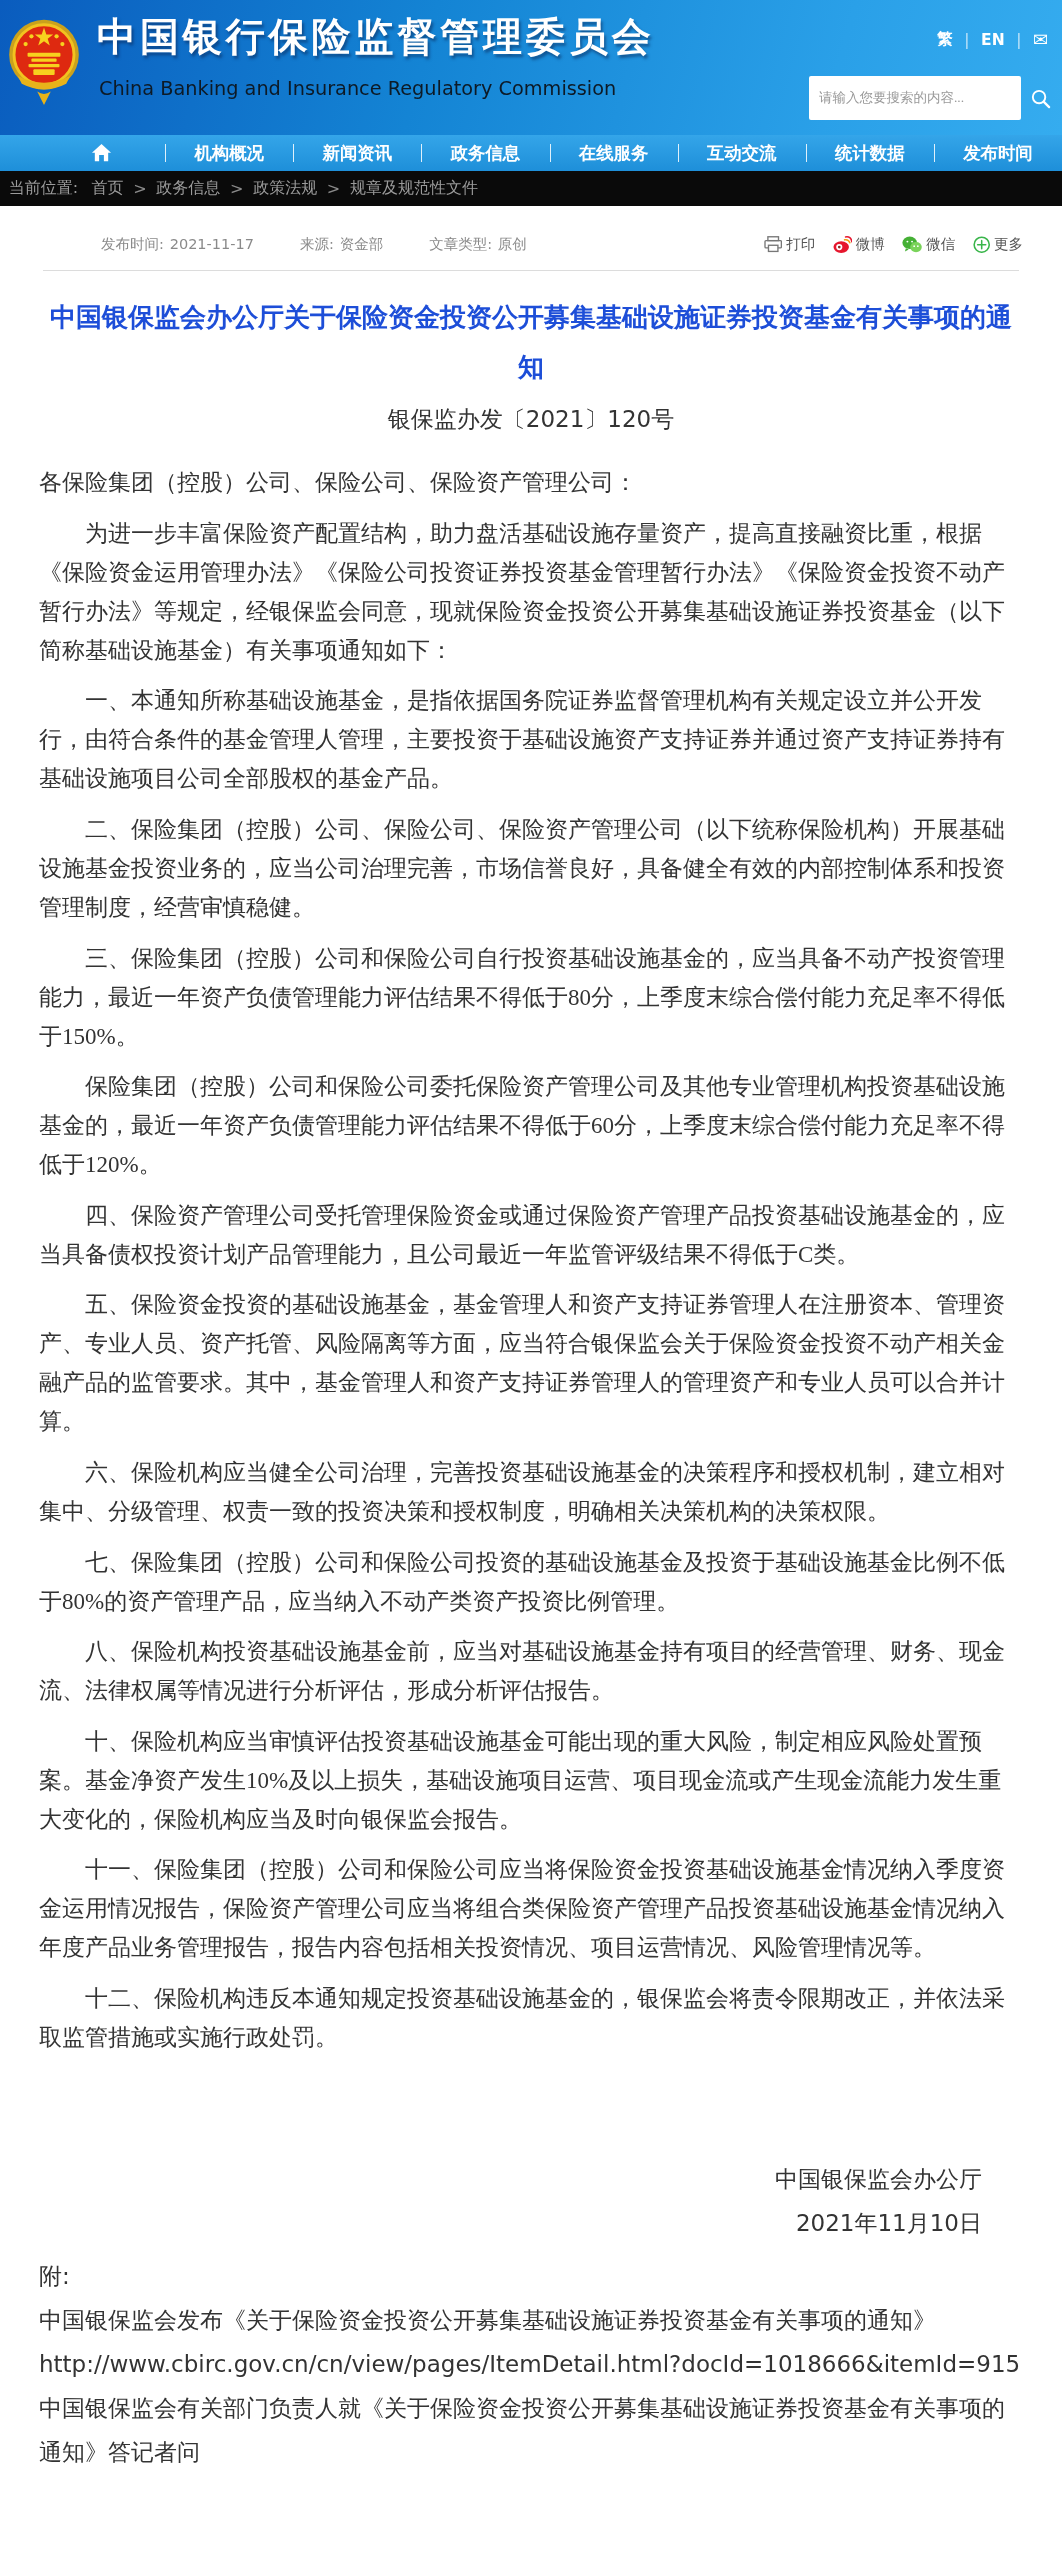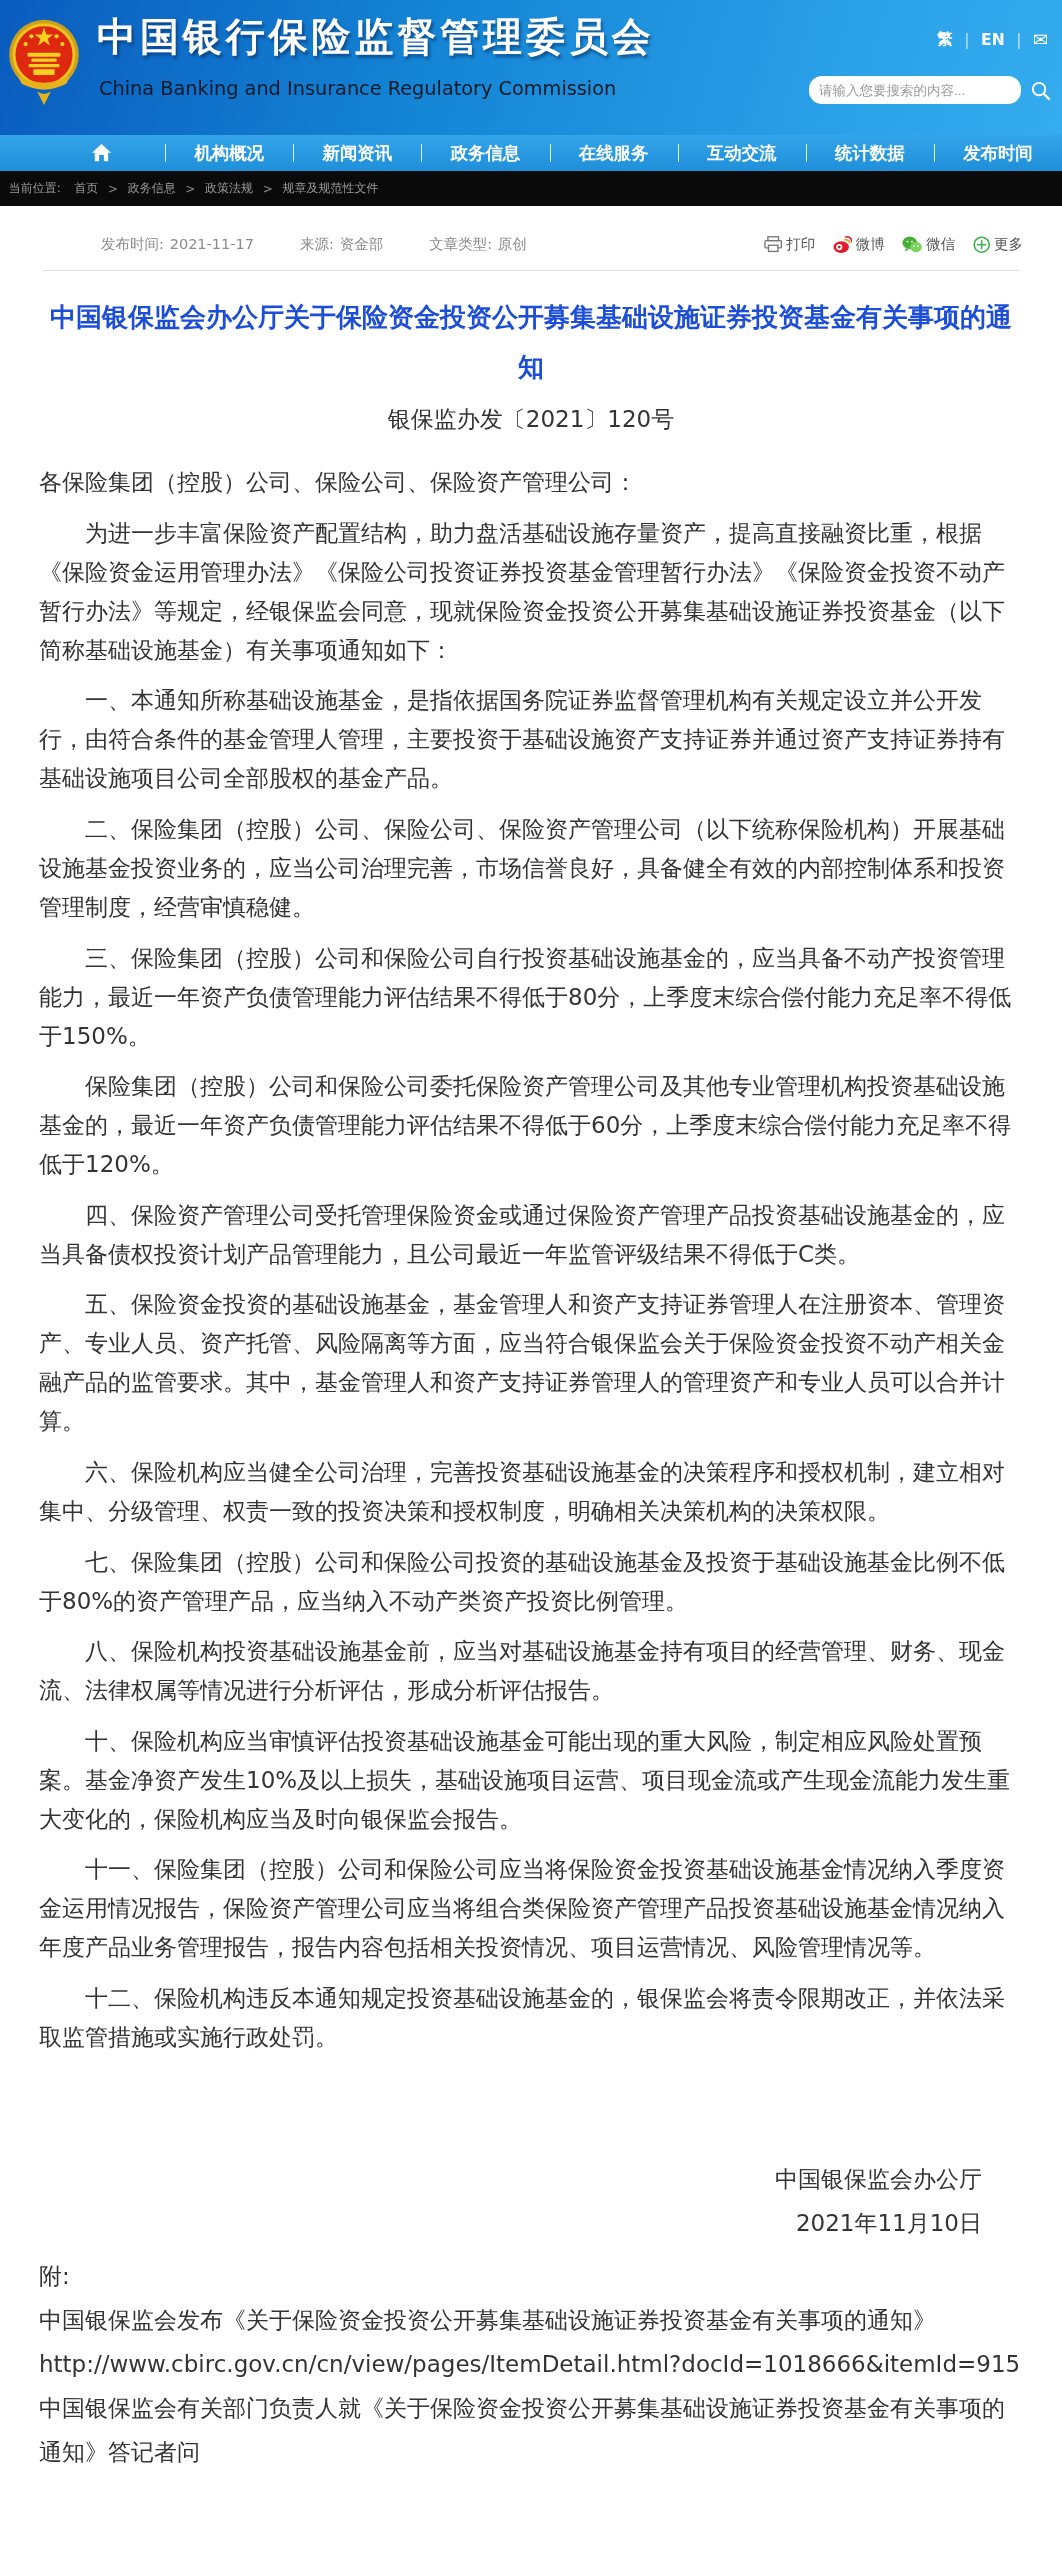--- a/index.html
+++ b/index.html
@@ -34,23 +34,23 @@
     display:flex;align-items:center;gap:11.6px;
     color:#ffffff;font-size:15.5px;font-weight:bold;
   }
   .top-links .tsep{font-weight:normal;opacity:.7;}
   .mail-ico{font-size:18.4px;font-weight:normal;cursor:pointer;}
   .search-box{
     position:absolute;right:9.7px;top:76px;
     display:flex;align-items:center;gap:8.7px;
   }
   .search-box input{
-    width:192px;height:28px;border:none;border-radius:13px;
+    width:192px;height:44px;border:none;border-radius:2px;
     padding:0 9.7px;font-size:13.5px;color:#333;outline:none;
-    font-family:Liberation Sans, sans-serif;
+    font-family:Liberation Serif, serif;
   }
   .search-box input::placeholder{color:#999;}
   .mag{width:23px;height:23px;display:block;cursor:pointer;}
   
   .main-nav{
     height:36px;display:flex;
     background:linear-gradient(#34a5e9,#1e8fd9);
     padding-left:37px;
   }
   .nav-cell{
@@ -59,21 +59,21 @@
     white-space:nowrap;
   }
   .nav-cell:not(:first-child)::before{
     content:"";position:absolute;left:0;top:8.7px;bottom:8.7px;width:1px;
     background:rgba(255,255,255,.85);
   }
   .home-ico{width:21px;height:19.3px;display:block;}
   
   .breadcrumb{
     height:35px;background:#0a0a0a;color:#9b9b9b;
-    font-size:12px;display:flex;align-items:center;padding-left:8.7px;
+    font-size:16px;display:flex;align-items:center;padding-left:8.7px;
     white-space:nowrap;
   }
   .breadcrumb .prefix{margin-right:13.5px;}
   .crumbs{display:flex;align-items:center;}
   .crumb{display:flex;align-items:center;cursor:pointer;}
   .crumb .bsep{margin:0 9.7px;color:#8a8a8a;}
   .crumb:first-of-type .bsep{display:none;}
   
   .doc-wrap{background:#fff;padding:29px 39px 21px;}
   .meta-row{
@@ -87,21 +87,21 @@
   .act svg{display:block;}
   .divider{border:none;border-top:1px solid #dcdcdc;margin:16.4px 3.9px 0;}
   .doc-title{
     margin:20.3px 0 0;text-align:center;
     font-size:26px;line-height:50px;font-weight:bold;color:#1d4ed8;
   }
   .doc-no{
     text-align:center;font-size:23px;color:#333;margin-top:12.6px;
   }
   .doc-body{margin-top:28px;font-size:23px;color:#333;line-height:39px;}
-  .doc-body p{margin:0 0 11.6px;}
+  .doc-body p{margin:0 0 11.6px;font-family:Liberation Serif, serif;}
   .para{text-indent:2em;}
   .sign-block{
     margin-top:100px;text-align:right;padding-right:41px;line-height:44px;
   }
   .attach-label{margin-top:8.7px;line-height:44px;}
   .attach-list{line-height:44px;}
   .attach-title{word-break:break-all;}
   .attach-url{word-break:break-all;cursor:pointer;}
 </style>
 </head>

